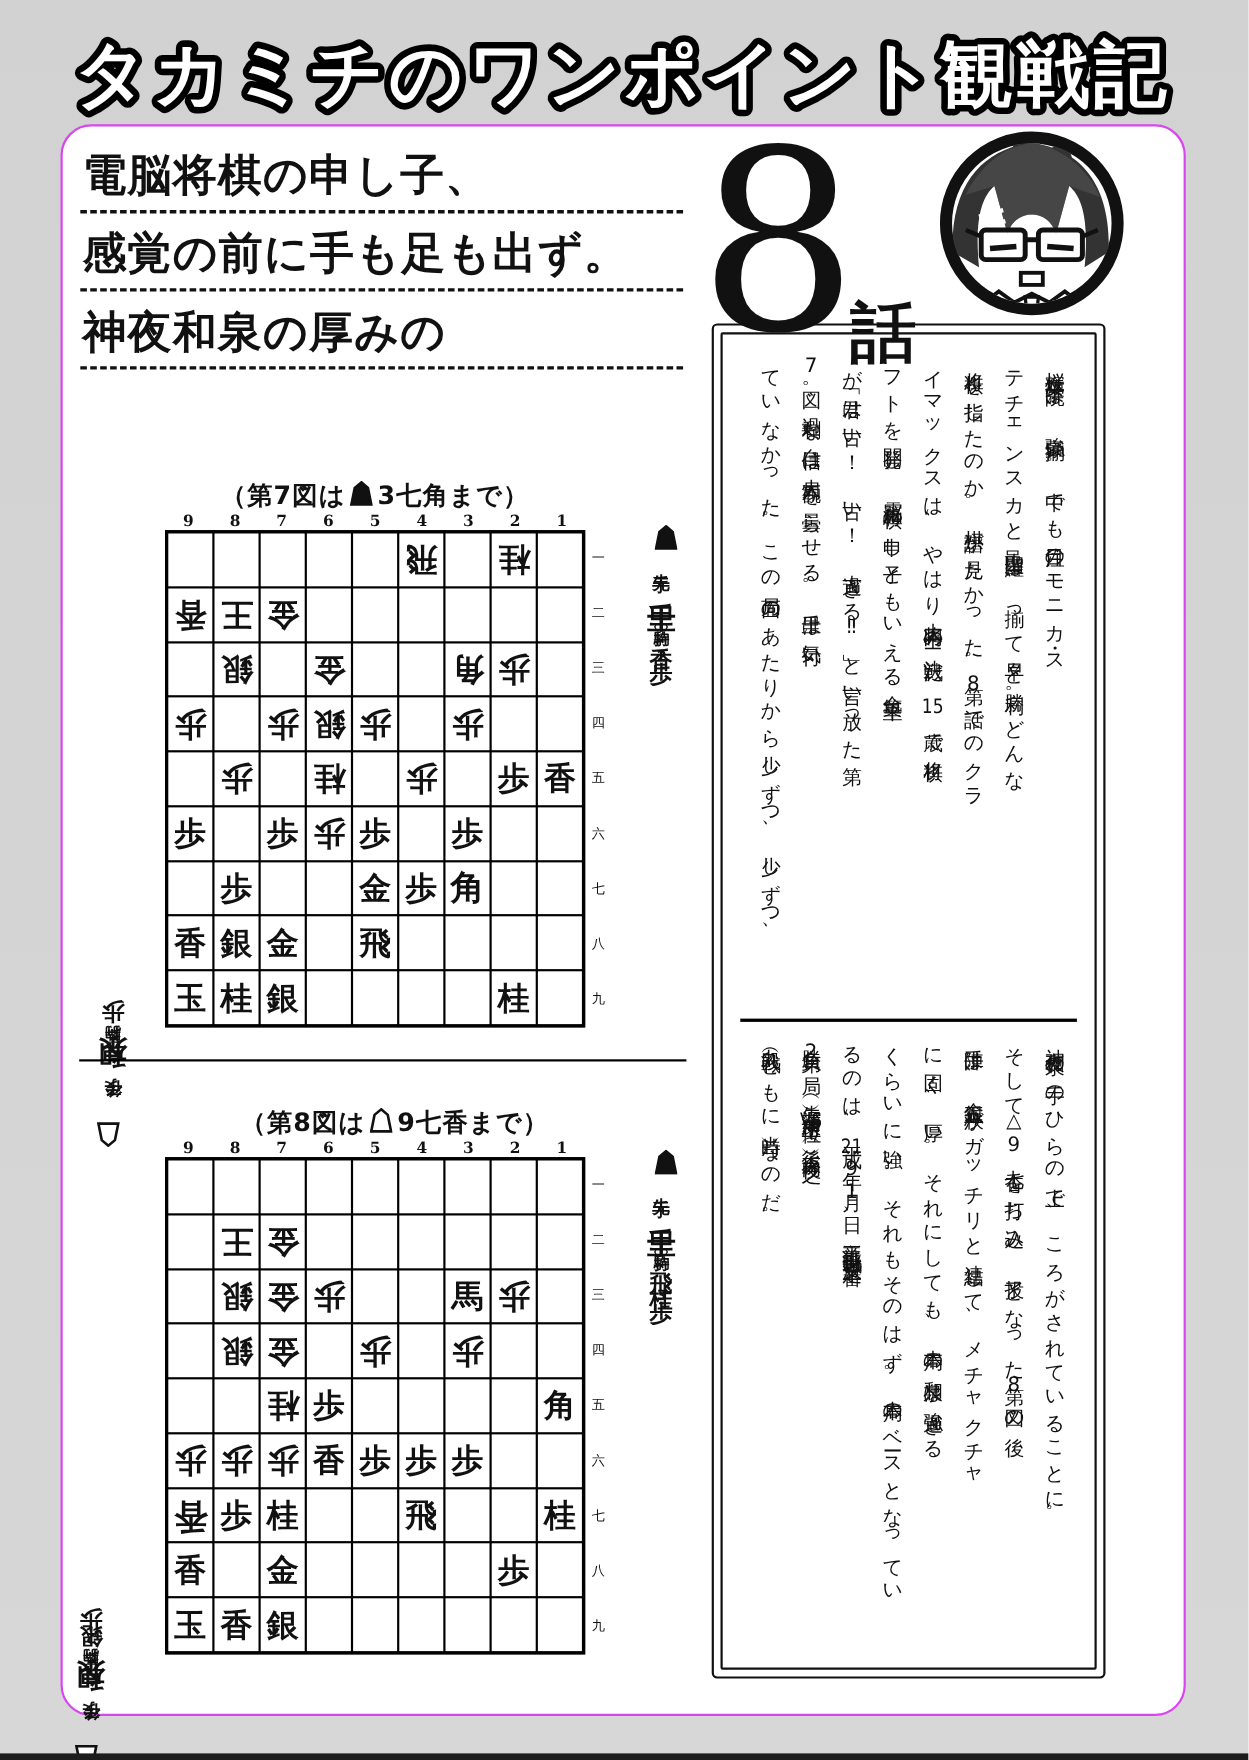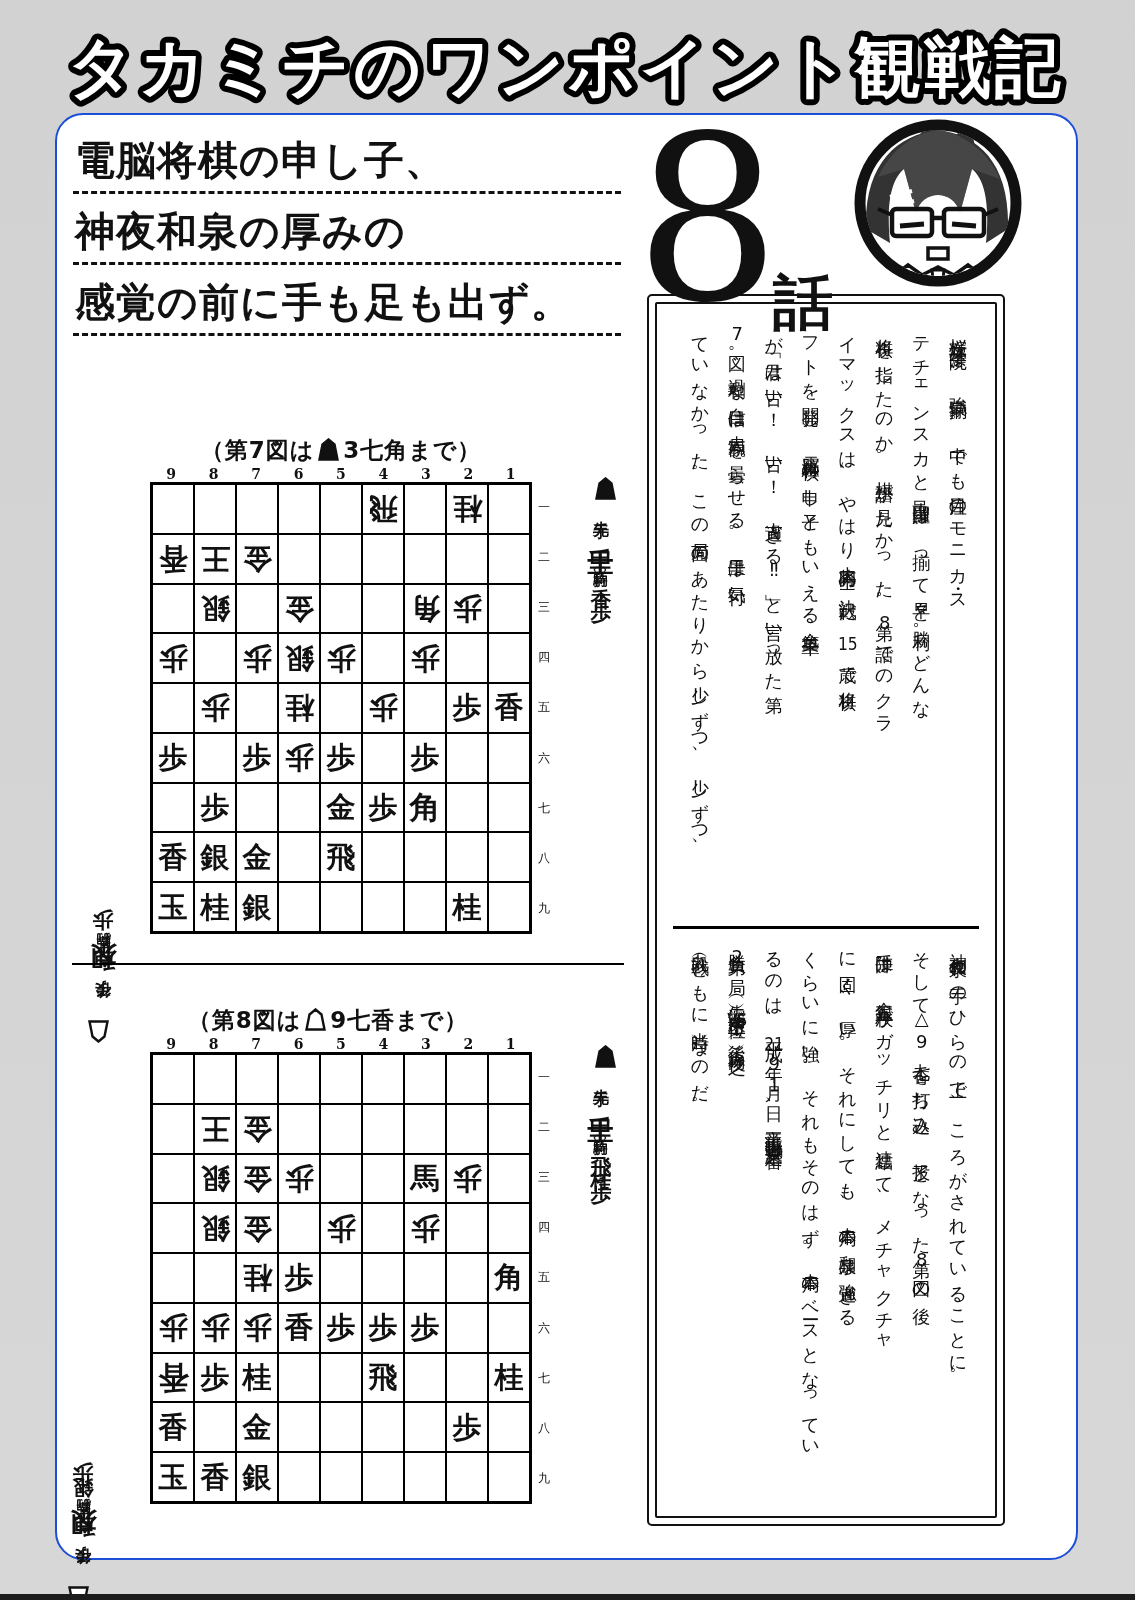--- a/index.html
+++ b/index.html
@@ -7,21 +7,21 @@
     width:1135px;height:1600px;position:relative;overflow:hidden;
     background:linear-gradient(#d2d2d2,#d7d7d7);
     font-family:"DejaVu Sans",sans-serif;color:#111;
   }
   .bottom-edge{position:absolute;left:0;bottom:0;width:100%;height:6px;background:#1c1c1c;}
   
   .title-svg{position:absolute;left:55px;top:16px;}
   
   .panel{
     position:absolute;left:55px;top:113px;width:1023px;height:1447px;
-    background:#fff;border:2px solid #1d4ed8;border-radius:28px;box-sizing:border-box;
+    background:#fff;border:2px solid #d946ef;border-radius:28px;box-sizing:border-box;
   }
   
   .headline{position:absolute;left:16px;top:8px;width:548px;}
   .hline{
     font-size:40px;font-weight:bold;letter-spacing:1px;white-space:nowrap;
     border-bottom:3px dashed #111;padding:15px 0 9px 2px;line-height:1.1;
   }
   
   .epnum{position:absolute;left:578px;top:-14px;font-family:"DejaVu Serif",serif;
     font-size:228px;line-height:1.05;font-weight:500;}
@@ -72,22 +72,22 @@
 <body>
 
 <svg class="title-svg" width="1023" height="100" viewBox="0 0 1023 100">
   <text x="511" y="74" text-anchor="middle" font-family="DejaVu Sans, sans-serif" font-size="66" font-weight="bold" letter-spacing="4" paint-order="stroke" stroke="#000" stroke-width="12" stroke-linejoin="round" fill="#fff">タカミチのワンポイント観戦記</text>
 </svg>
 
 <div class="panel">
 
   <div class="headline">
       <div class="hline">電脳将棋の申し子、</div>
+      <div class="hline">感覚の前に手も足も出ず。</div>
       <div class="hline">神夜和泉の厚みの</div>
-      <div class="hline">感覚の前に手も足も出ず。</div>
     </div>
 
   <div class="epnum">8</div>
   <div class="episuf">話</div>
 
   <svg class="avatar" width="172" height="172" viewBox="0 0 172 172">
     <defs>
         <clipPath id="avclip">
           <circle cx="86" cy="86" r="73"></circle>
         </clipPath>
@@ -328,21 +328,21 @@
             <polygon points="10.5,1.5 16.5,6.5 19.5,21.5 1.5,21.5 4.5,6.5" fill="#111" stroke="#111" stroke-width="2.4"></polygon>
           </svg></span><span class="seat">先手</span><span class="pname">千里</span><span class="hlabel">〔持駒〕</span><span class="hpiece">香</span><span class="hpiece">歩</span><span class="hnum">2</span></div>
     <div class="plabel rot" style="left: 28px; top: 496px; height: 432px; width: 46px; position: absolute;"><span class="picon"><svg width="21" height="23" viewBox="0 0 21 23">
             <polygon points="10.5,1.5 16.5,6.5 19.5,21.5 1.5,21.5 4.5,6.5" fill="#fff" stroke="#111" stroke-width="2.4"></polygon>
           </svg></span><span class="seat">後手</span><span class="pname">和泉</span><span class="hlabel">〔持駒〕</span><span class="hpiece">歩</span></div>
   </div>
 
   <div class="section-divider"></div>
 
   <div>
-    <div class="figcap" style="left: 80px; top: 890px; width: 382px; position: absolute;"><span>（第8図は</span><span class="picon"><svg width="21" height="23" viewBox="0 0 21 23">
+    <div class="figcap" style="left: 111px; top: 890px; width: 382px; position: absolute;"><span>（第8図は</span><span class="picon"><svg width="21" height="23" viewBox="0 0 21 23">
             <polygon points="10.5,1.5 16.5,6.5 19.5,21.5 1.5,21.5 4.5,6.5" fill="#fff" stroke="#111" stroke-width="2.4"></polygon>
           </svg></span><span>9七香まで）</span></div>
     <div class="files" style="left: 93px; top: 921px; width: 382px; position: absolute;">
         <span>9</span>
         <span>8</span>
         <span>7</span>
         <span>6</span>
         <span>5</span>
         <span>4</span>
         <span>3</span>

